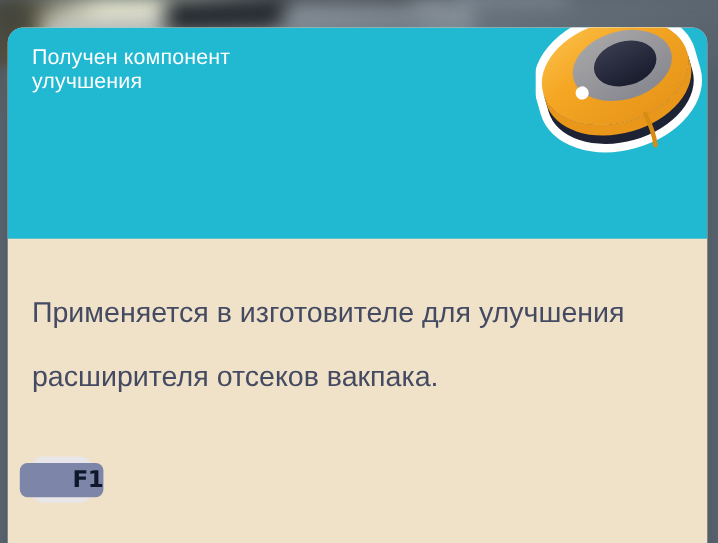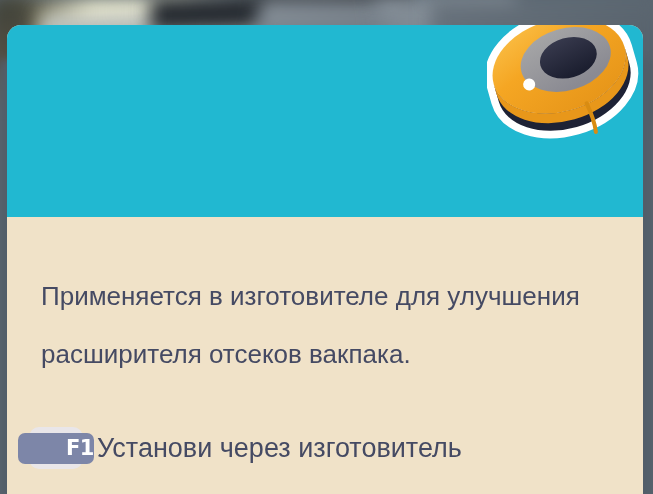--- a/index.html
+++ b/index.html
@@ -121,21 +121,21 @@
 
   
   #card-body {
     padding: 38px 22px 0 22px;
   }
   #item-description {
     color: #454a63;
     font-size: 26px;
     line-height: 58px;
     font-weight: 400;
-    margin: 12px;
+    margin: 0;
     max-width: 560px;
   }
 
   
   #action-hint {
     display: flex;
     align-items: center;
     gap: 14px;
     margin-top: 44px;
   }
@@ -148,21 +148,21 @@
     display: flex;
     align-items: center;
     justify-content: center;
     box-sizing: border-box;
   }
   #key-badge-inner {
     width: 42px;
     height: 31px;
     border-radius: 7px;
     background: #7d86a8;
-    color: #ffffff;
+    color: #0f172a;
     font-size: 21px;
     font-weight: 700;
     letter-spacing: -0.5px;
     display: flex;
     align-items: center;
     justify-content: center;
     font-family: "DejaVu Sans", sans-serif;
     padding-left: 48px;
   }
   #action-hint-label {
@@ -183,20 +183,22 @@
   <div class="bg-blob bg-monitor"></div>
   <div class="bg-blob bg-panelA"></div>
   <div class="bg-blob bg-panelB"></div>
   <div class="bg-blob bg-right"></div>
   <div class="bg-blob bg-bottomfill"></div>
 </div>
 
 <div id="notification-card">
 
   <div id="card-header">
+    <p id="header-eyebrow">Получен компонент
+улучшения</p>
 
 
     <svg id="item-icon" viewBox="0 0 152 152">
       <defs>
         <linearGradient id="bodyGrad" x1="0" y1="0" x2="0.6" y2="1">
           <stop offset="0%" stop-color="#fbc34d"></stop>
           <stop offset="45%" stop-color="#f5a623"></stop>
           <stop offset="100%" stop-color="#e8971a"></stop>
         </linearGradient>
         <linearGradient id="ringGrad" x1="0" y1="0" x2="0.4" y2="1">
@@ -230,17 +232,16 @@
     </svg>
   </div>
 
   <div id="card-body">
     <p id="item-description">Применяется в изготовителе для улучшения расширителя отсеков вакпака.</p>
 
     <div id="action-hint">
       <div id="key-badge">
         <span id="key-badge-inner">F1</span>
       </div>
-      <span id="action-hint-label">Установи через изготовитель</span>
     </div>
   </div>
 
 </div>
 
 </body></html>

